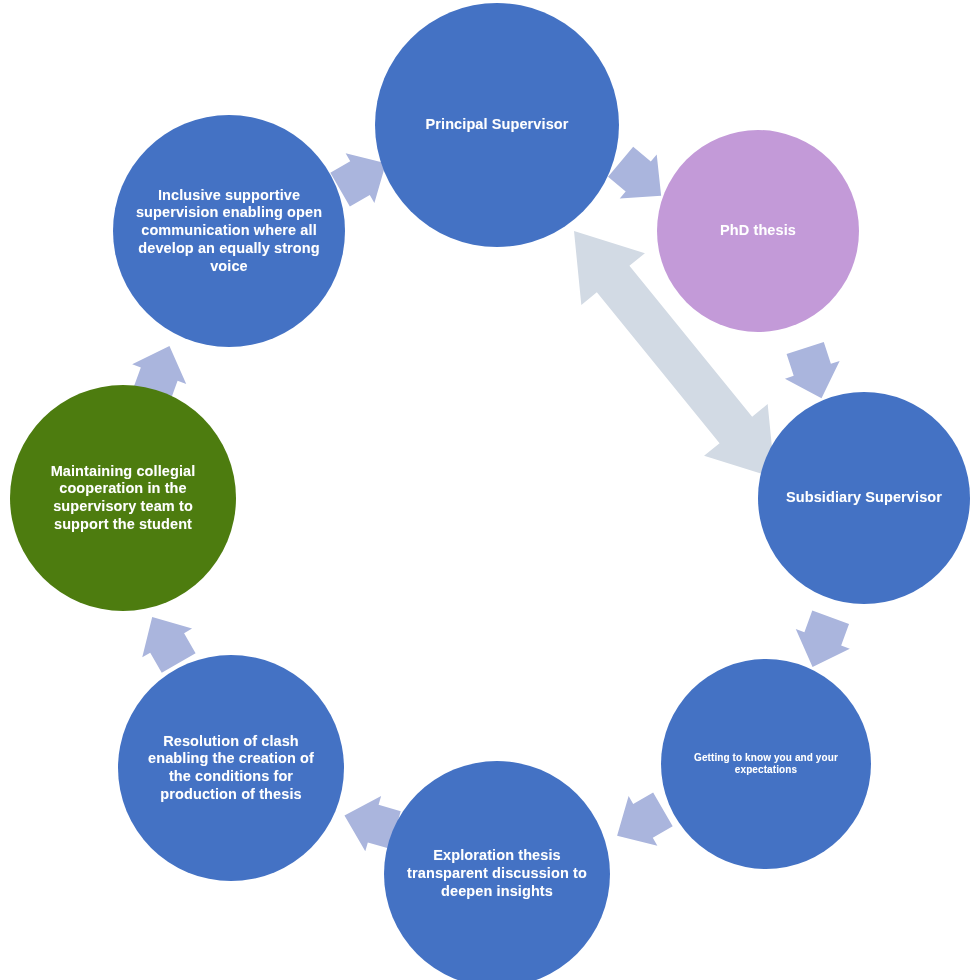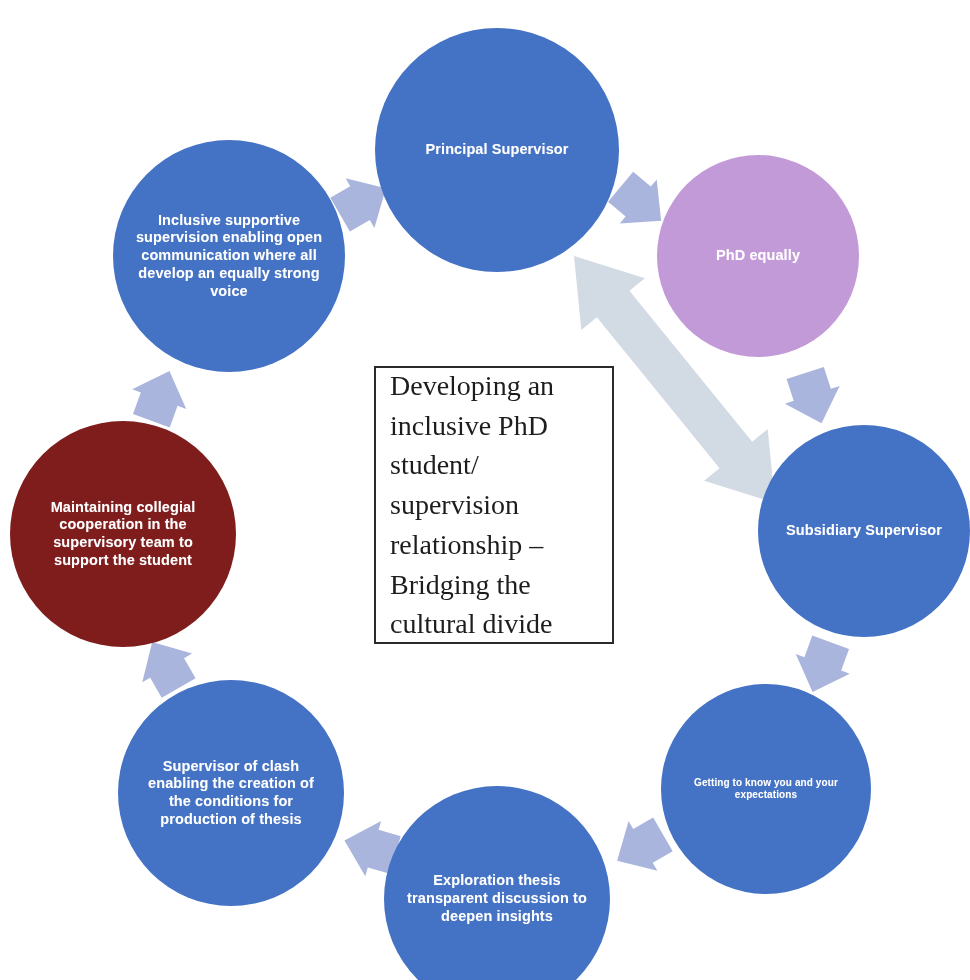--- a/index.html
+++ b/index.html
@@ -1,18 +1,18 @@
 <!DOCTYPE html>
 <html><head>
 <meta charset="utf-8">
 <style>
   html,body{margin:0;padding:0;background:#ffffff;}
   body{width:970px;height:980px;overflow:hidden;
        font-family:"Liberation Sans", sans-serif;}
-  #stage{position:relative;width:970px;height:708px;background:#fff;margin-top:25px;}
+  #stage{position:relative;width:970px;height:708px;background:#fff;}
   #stage svg.layer{position:absolute;left:0;top:0;width:970px;height:980px;}
   .node{position:absolute;display:flex;align-items:center;justify-content:center;
         text-align:center;color:#ffffff;border-radius:50%;
         font-family:"Liberation Sans", sans-serif;font-weight:bold;
         line-height:1.22;letter-spacing:.1px;
         text-shadow:0 0 1px rgba(255,255,255,.25);
         -webkit-font-smoothing:antialiased;}
   .node span{display:block;padding:0 9%;}
   .center-box{position:absolute;background:#ffffff;border:2px solid #2b2b2b;
         box-sizing:border-box;display:flex;align-items:center;}
@@ -49,39 +49,36 @@
           <polygon points="0,0 62,-41 62,-21 256.4493680320311,-21 256.4493680320311,-41 318.4493680320311,0 256.4493680320311,41 256.4493680320311,21 62,21 62,41" transform="translate(574,231) rotate(50.862503818694485)" fill="#d2dae4"></polygon>
         </g>
     </g>
   </svg>
 
   <div id="nodes">
       <div class="node" style="left: 375px; top: 3px; width: 244px; height: 244px; background: rgb(68, 114, 196); font-size: 14.5px;">
         <span>Principal Supervisor</span>
       </div>
       <div class="node" style="left: 657px; top: 130px; width: 202px; height: 202px; background: rgb(195, 154, 216); font-size: 14.5px;">
-        <span>PhD equally</span>
+        <span>PhD thesis</span>
       </div>
-      <div class="node" style="left: 758px; top: 400px; width: 212px; height: 212px; background: rgb(68, 114, 196); font-size: 14.5px;">
+      <div class="node" style="left: 758px; top: 392px; width: 212px; height: 212px; background: rgb(68, 114, 196); font-size: 14.5px;">
         <span>Subsidiary Supervisor</span>
       </div>
       <div class="node" style="left: 661px; top: 659px; width: 210px; height: 210px; background: rgb(68, 114, 196); font-size: 10px;">
         <span>Getting to know you and your expectations</span>
       </div>
       <div class="node" style="left: 384px; top: 761px; width: 226px; height: 226px; background: rgb(68, 114, 196); font-size: 14.5px;">
         <span>Exploration thesis transparent discussion to deepen insights</span>
       </div>
       <div class="node" style="left: 118px; top: 655px; width: 226px; height: 226px; background: rgb(68, 114, 196); font-size: 14.5px;">
-        <span>Supervisor of clash enabling the creation of the conditions for production of thesis</span>
+        <span>Resolution of clash enabling the creation of the conditions for production of thesis</span>
       </div>
-      <div class="node" style="left: 10px; top: 396px; width: 226px; height: 226px; background: #7f1d1d; font-size: 14.5px;">
+      <div class="node" style="left: 10px; top: 385px; width: 226px; height: 226px; background: #4d7c0f; font-size: 14.5px;">
         <span>Maintaining collegial cooperation in the supervisory team to support the student</span>
       </div>
       <div class="node" style="left: 113px; top: 115px; width: 232px; height: 232px; background: rgb(68, 114, 196); font-size: 14.5px; align-items: center;">
         <span>Inclusive supportive supervision enabling open communication where all develop an equally strong voice</span>
       </div>
     </div>
 
-  <div class="center-box" style="left:374px; top:341px; width:240px; height:278px;">
-    <p id="centerText">Developing an<br>inclusive PhD<br>student/<br>supervision<br>relationship –<br>Bridging the<br>cultural divide</p>
-  </div>
 
 </div>
 
 </body></html>

